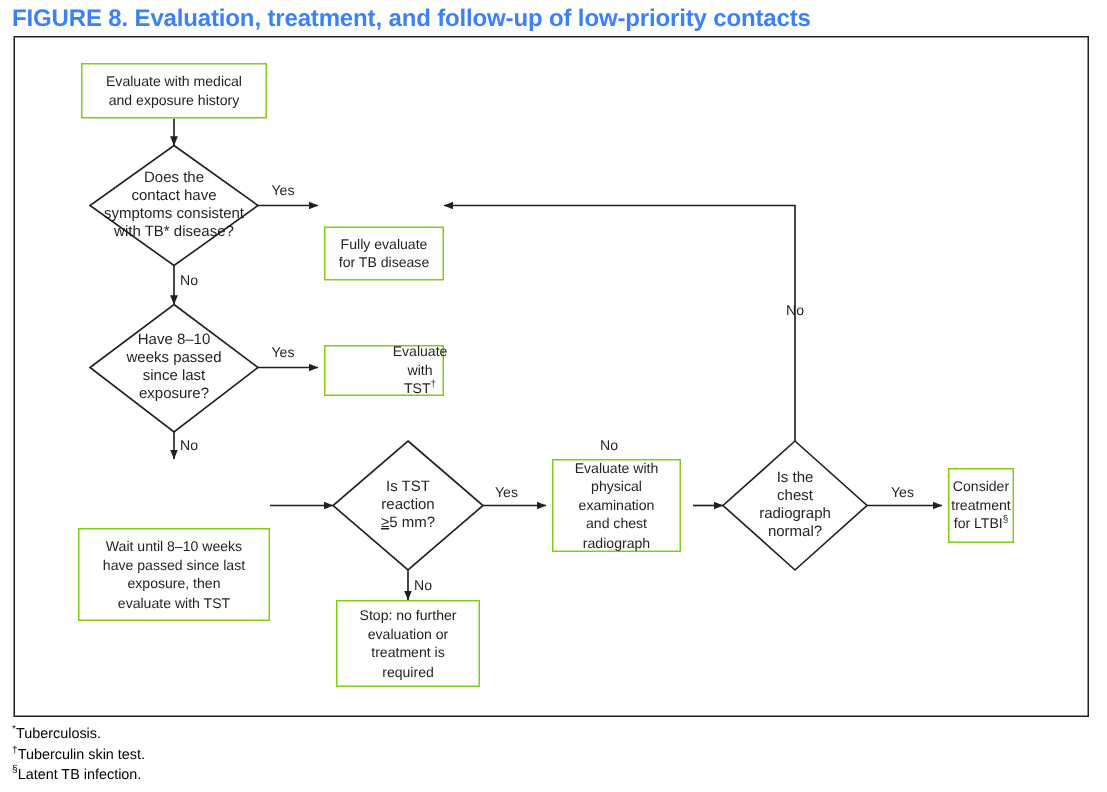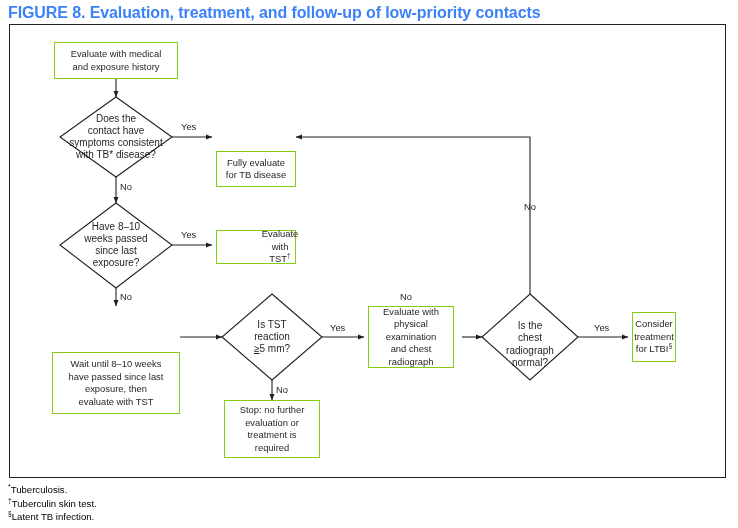--- a/index.html
+++ b/index.html
@@ -216,21 +216,21 @@
   </div>
 
   <div class="diamond-label" style="left:232px; top:311px; width:80px; height:52px;">
     <div>
       <span>Is TST</span><br>
       <span>reaction</span><br>
       <span class="ge">≥</span><span>5 mm?</span>
     </div>
   </div>
 
-  <div class="diamond-label" style="left:492px; top:305px; width:76px; height:64px;align-items:flex-end;">
+  <div class="diamond-label" style="left:492px; top:305px; width:76px; height:64px;">
     <div>
       <span>Is the</span><br>
       <span>chest</span><br>
       <span>radiograph</span><br>
       <span>normal?</span>
     </div>
   </div>
 
   <div class="edge-label" style="left:181px; top:121px;">Yes</div>
   <div class="edge-label" style="left:120px; top:181px;">No</div>

